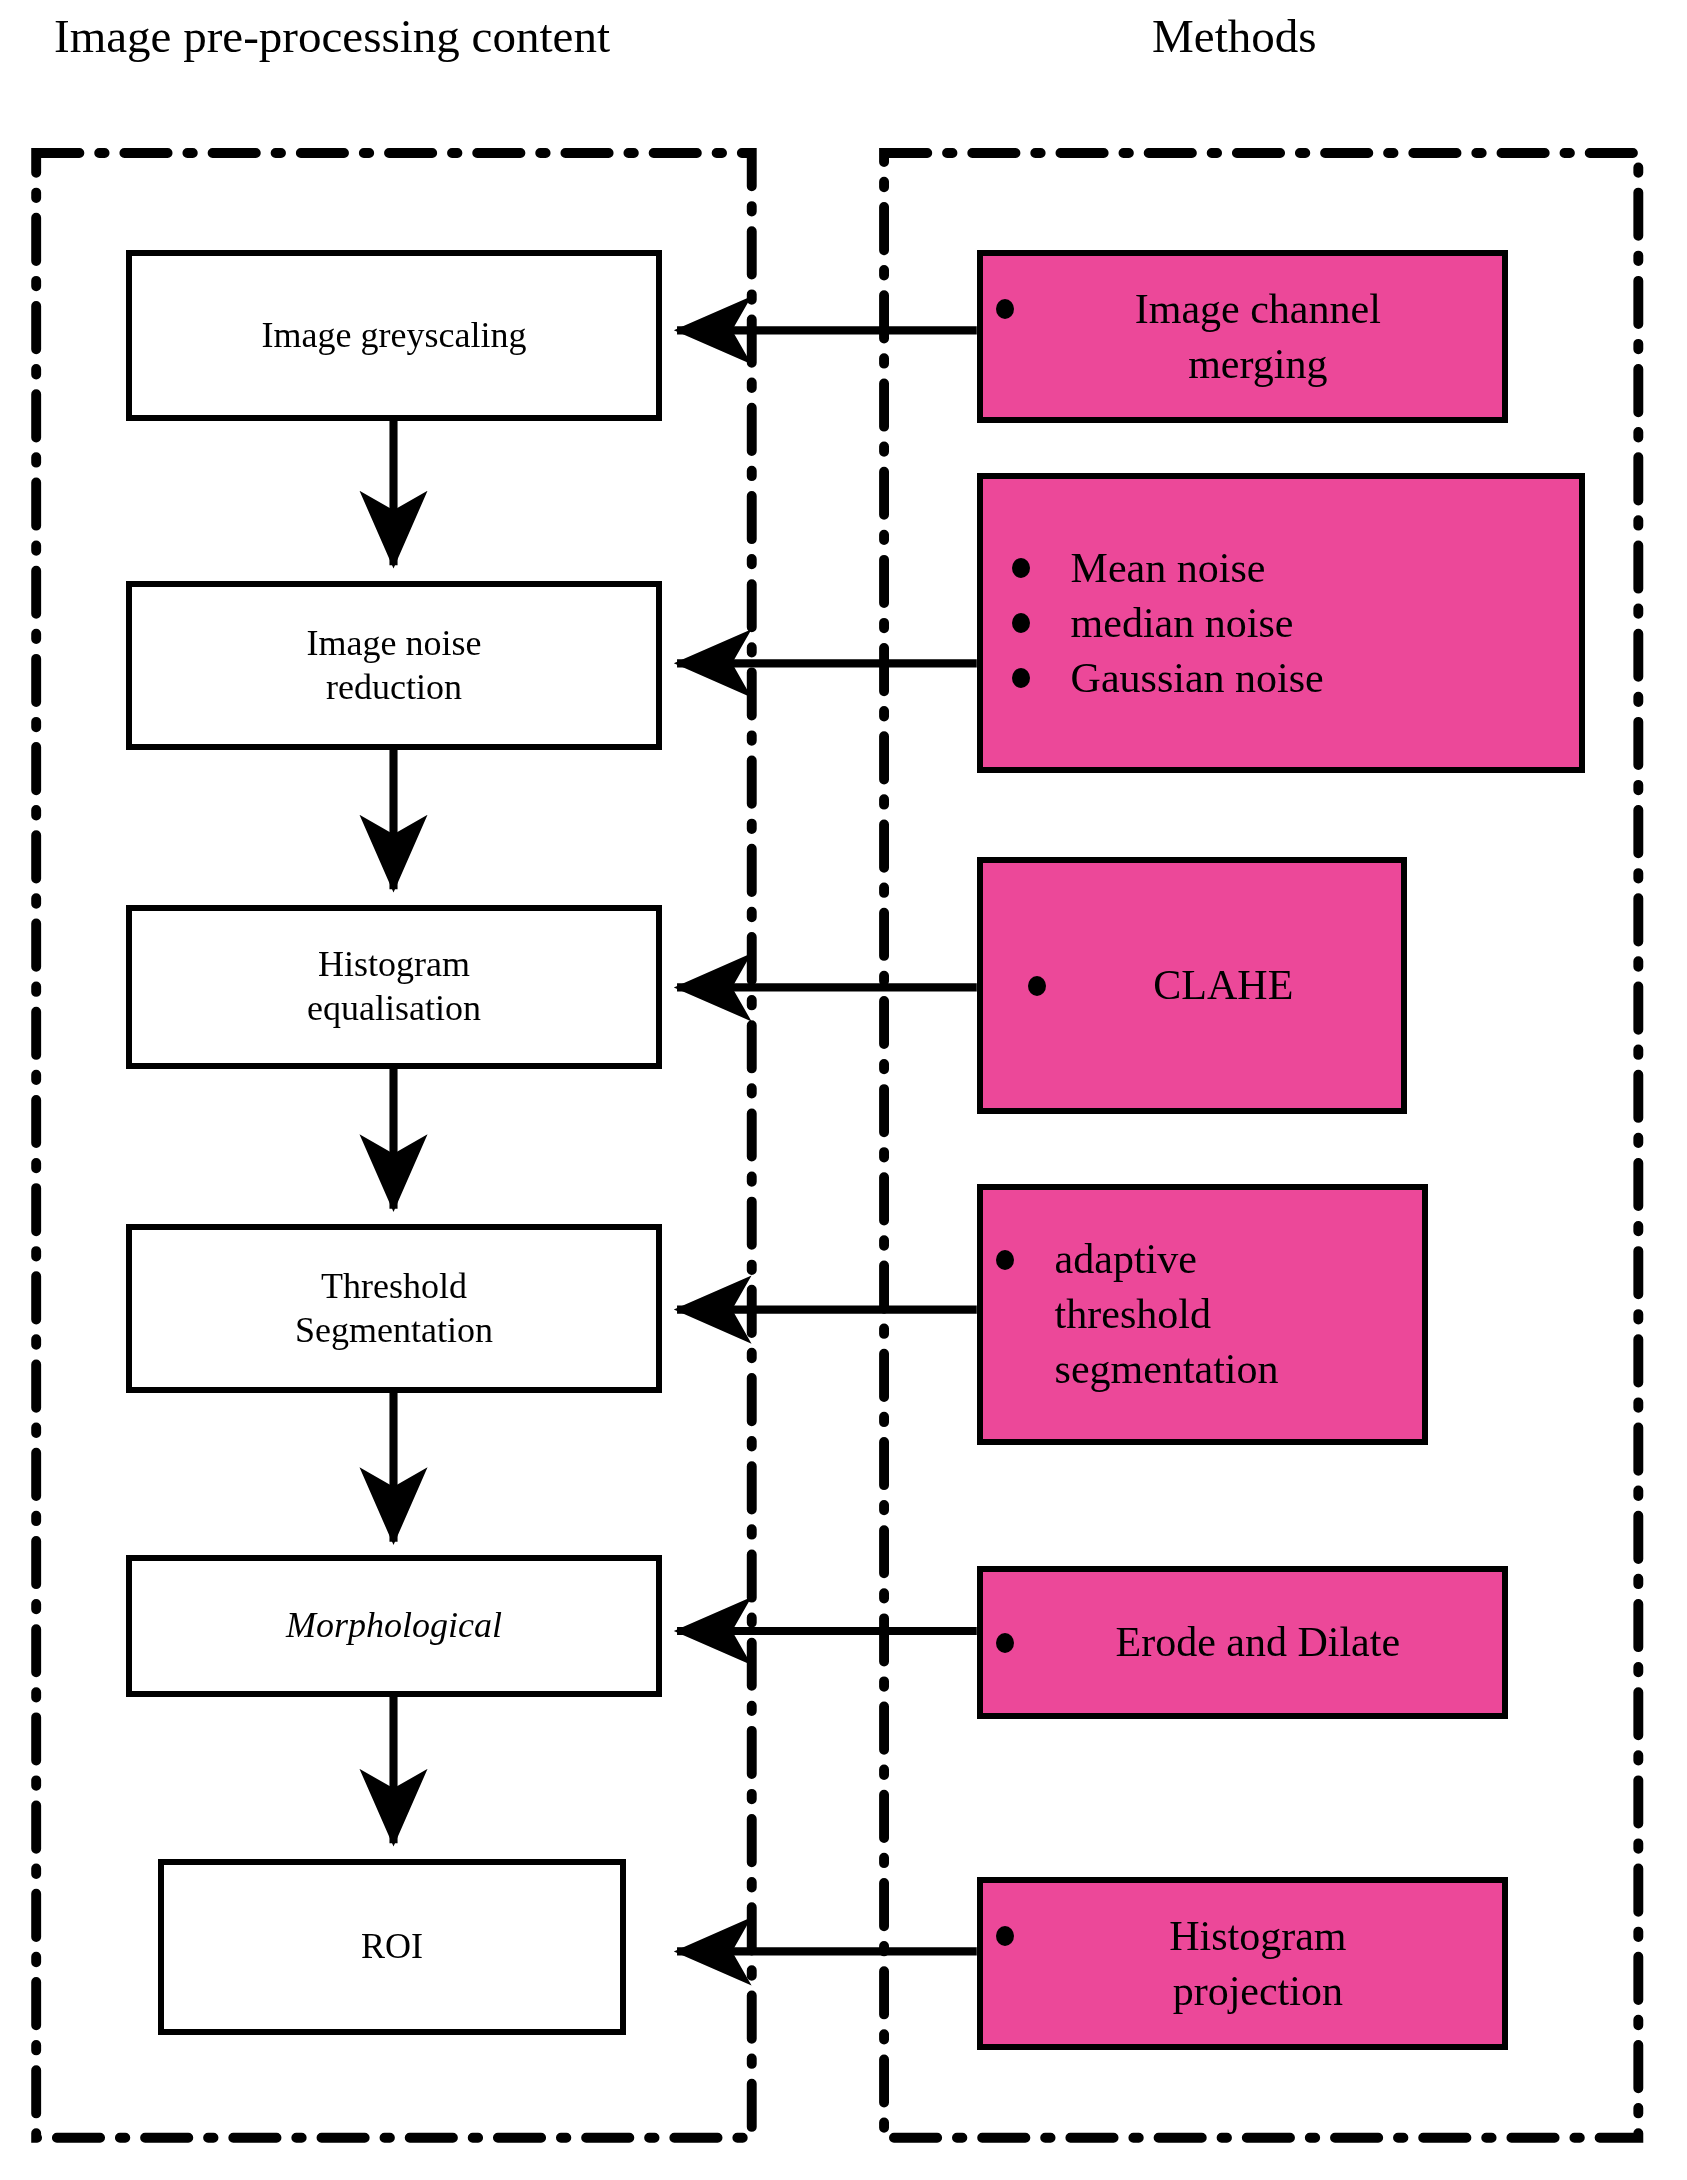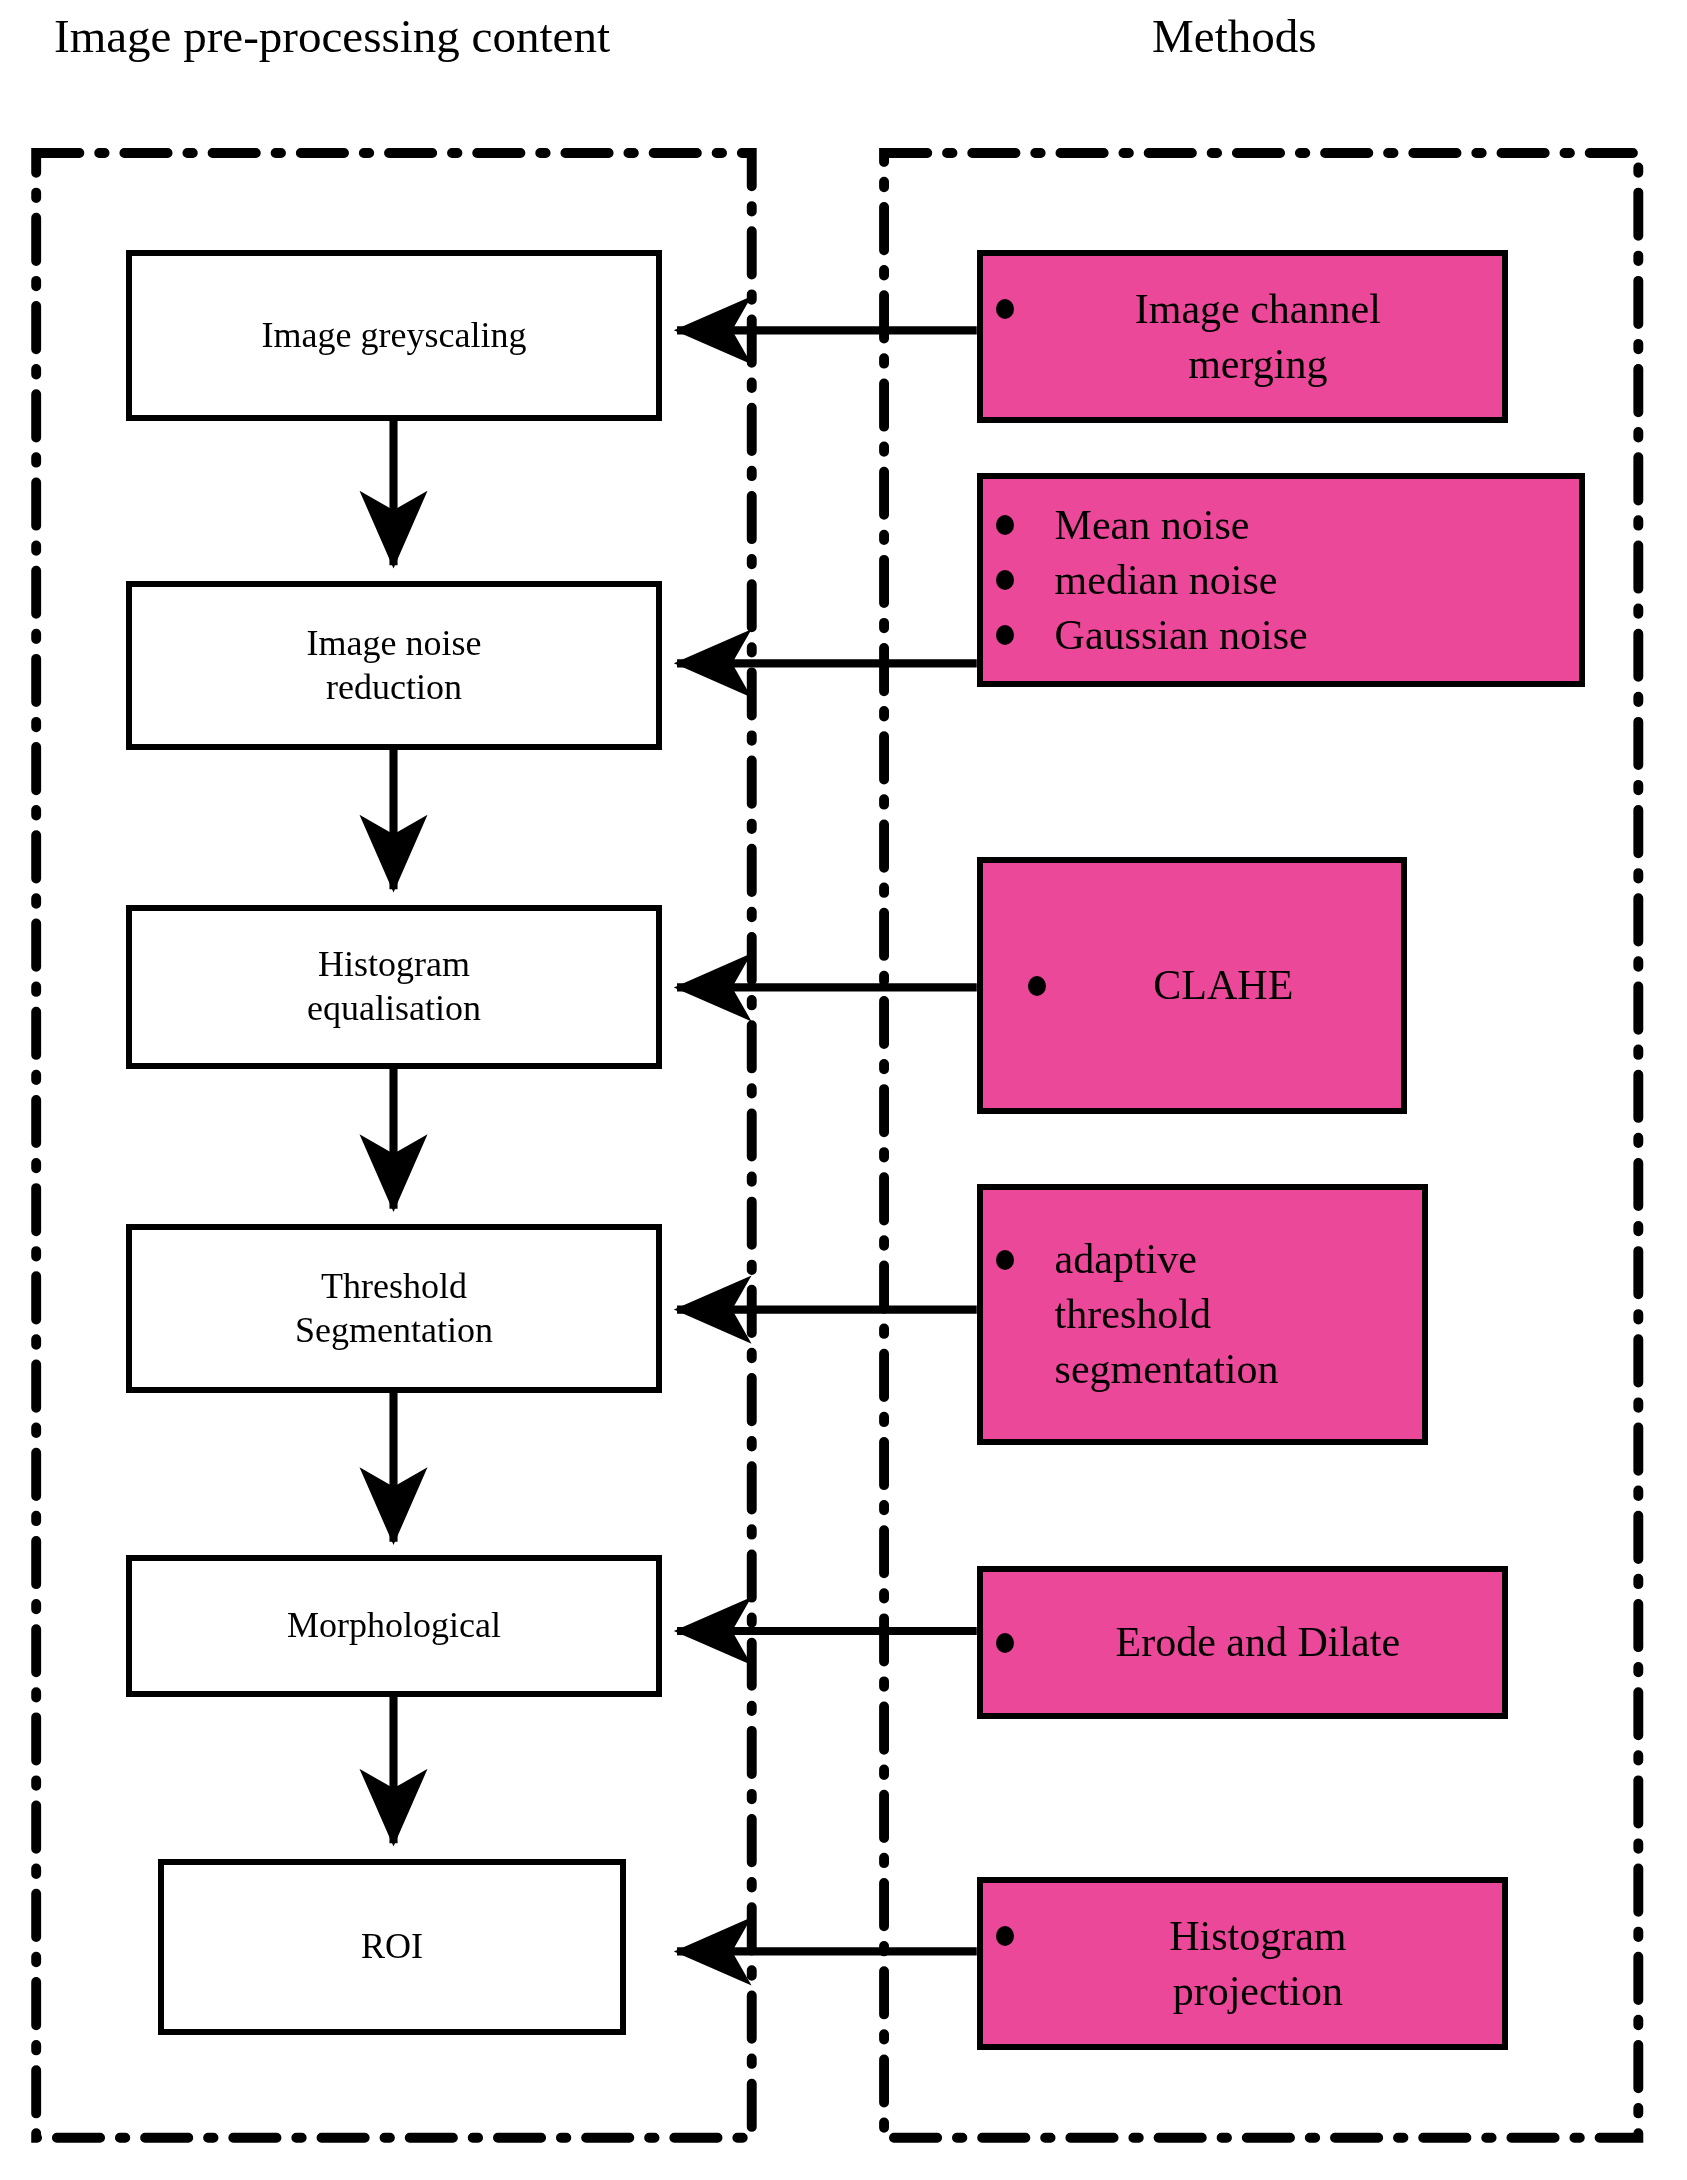--- a/index.html
+++ b/index.html
@@ -124,21 +124,21 @@
   <div class="proc-box" style="left:126px; top:905px; width:536px; height:164px;">
     <span style="white-space:pre-line;">Histogram
 equalisation</span>
   </div>
 
   <div class="proc-box" style="left:126px; top:1224px; width:536px; height:169px;">
     <span style="white-space:pre-line;">Threshold
 Segmentation</span>
   </div>
 
-  <div class="proc-box" style="left:126px; top:1555px; width:536px; height:142px;">
+  <div class="proc-box" style="left:126px; top:1555px; width:536px; height:142px;font-style:italic;">
     <span style="white-space:pre-line;">Morphological</span>
   </div>
 
   <div class="proc-box" style="left:126px; top:1859px; width:468px; height:176px;margin-left:32px;">
     <span style="white-space:pre-line;">ROI</span>
   </div>
 
   <div class="method-box" style="left:977px; top:250px; width:531px; height:173px;">
     <div class="method-inner">
       <div class="bullets">
@@ -147,21 +147,21 @@
           </div>
         <div class="bullet-spacer"></div>
       </div>
       <div class="labels centered">
         <div class="label-line">Image channel</div>
         <div class="label-line">merging</div>
       </div>
     </div>
   </div>
 
-  <div class="method-box" style="left:977px; top:473px; width:608px; height:214px;">
+  <div class="method-box" style="left:977px; top:473px; width:608px; height:300px;padding-left:16px;">
     <div class="method-inner">
       <div class="bullets">
         <div class="bullet-row">
             <span class="bullet-dot"></span>
           </div>
         <div class="bullet-row">
             <span class="bullet-dot"></span>
           </div>
         <div class="bullet-row">
             <span class="bullet-dot"></span>

